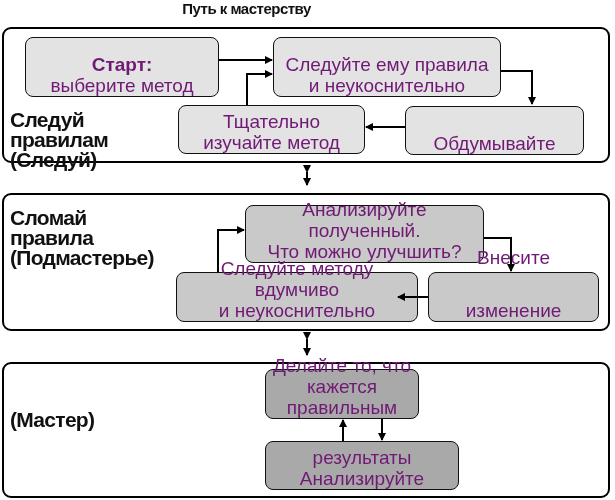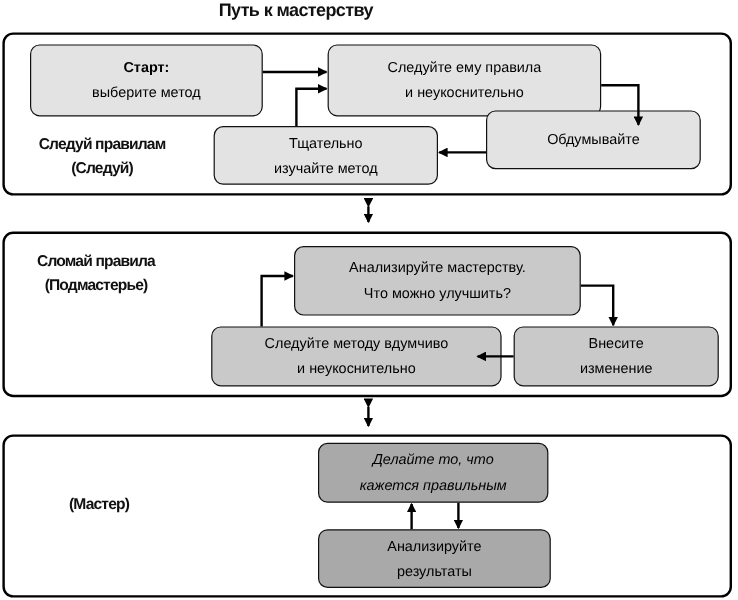--- a/index.html
+++ b/index.html
@@ -2,25 +2,25 @@
 <html><head>
 <meta charset="utf-8">
 <style>
   html, body { margin:0; padding:0; background:#ffffff; }
   body { width:615px; height:500px; position:relative; overflow:hidden;
          font-family:"Liberation Sans", sans-serif; color:#111; }
   .title { position:absolute; left:0; width:493px; top:0; text-align:center;
            font-weight:bold; font-size:15px; letter-spacing:-0.5px; }
   .section { position:absolute; left:2px; width:608px; border:2px solid #000;
              border-radius:9px; box-sizing:border-box; background:#fff; }
-  .slabel { position:absolute; text-align:center; font-weight:bold; font-size:13px;
+  .slabel { position:absolute; font-weight:bold; font-size:21px;
             line-height:20px; letter-spacing:-0.7px; }
   .box { position:absolute; box-sizing:border-box; border:1.5px solid #111; border-radius:8px;
-         display:flex; flex-direction:column; align-items:center; justify-content:center;
-         text-align:center; font-size:12px; line-height:21px; color:#000000; }
+         display:flex; flex-direction:column; align-items:center; justify-content:flex-end;
+         text-align:center; font-size:19px; line-height:21px; color:#701a75; }
   .b1 { background:#e3e3e3; }
   .b2 { background:#c9c9c9; }
   .b3 { background:#a9a9a9; }
   .strong { font-weight:bold; }
   svg.arrows { position:absolute; left:0; top:0; width:615px; height:500px; pointer-events:none; }
 </style>
 </head>
 <body>
 
 <div class="title">Путь к мастерству</div>
@@ -35,53 +35,53 @@
   <div>выберите метод</div>
 </div>
 <div class="box b1" style="left:273px;top:37px;width:228px;height:60px;">
   <div>Следуйте ему правила</div>
   <div>и неукоснительно</div>
 </div>
 <div class="box b1" style="left:178px;top:105px;width:187px;height:49px;">
   <div>Тщательно</div>
   <div>изучайте метод</div>
 </div>
-<div class="box b1" style="left:405px;top:92px;width:179px;height:49px;">
+<div class="box b1" style="left:405px;top:106px;width:179px;height:49px;">
   <div>Обдумывайте</div>
 </div>
 
 <div class="section" style="top:193px;height:138px;"></div>
 <div class="slabel" style="left:10px;top:208px;width:140px;">
   <div>Сломай правила</div>
   <div>(Подмастерье)</div>
 </div>
 <div class="box b2" style="left:245px;top:205px;width:239px;height:58px;">
-  <div>Анализируйте мастерству.</div>
+  <div>Анализируйте полученный.</div>
   <div>Что можно улучшить?</div>
 </div>
 <div class="box b2" style="left:155px;top:272px;width:242px;height:50px;margin-left:21px;">
   <div>Следуйте методу вдумчиво</div>
   <div>и неукоснительно</div>
 </div>
-<div class="box b2" style="left:428px;top:272px;width:171px;height:50px;">
+<div class="box b2" style="left:428px;top:272px;width:171px;height:50px;gap:32px;">
   <div>Внесите</div>
   <div>изменение</div>
 </div>
 
 <div class="section" style="top:362px;height:136px;"></div>
 <div class="slabel" style="left:10px;top:410px;width:145px;">
   <div>(Мастер)</div>
 </div>
-<div class="box b3" style="left:265px;top:369px;width:192px;height:50px;font-style:italic;">
+<div class="box b3" style="left:265px;top:369px;width:154px;height:50px;">
   <div>Делайте то, что</div>
   <div>кажется правильным</div>
 </div>
 <div class="box b3" style="left:265px;top:441px;width:194px;height:49px;">
+  <div>результаты</div>
   <div>Анализируйте</div>
-  <div>результаты</div>
 </div>
 
 <svg class="arrows" viewBox="0 0 615 500">
   <defs>
     <marker id="ah" markerWidth="8" markerHeight="8" refX="7" refY="4" orient="auto" markerUnits="userSpaceOnUse">
       <path d="M0,0 L8,4 L0,8 z" fill="#000"></path>
     </marker>
   </defs>
   <g stroke="#000" stroke-width="2" fill="none">
 

